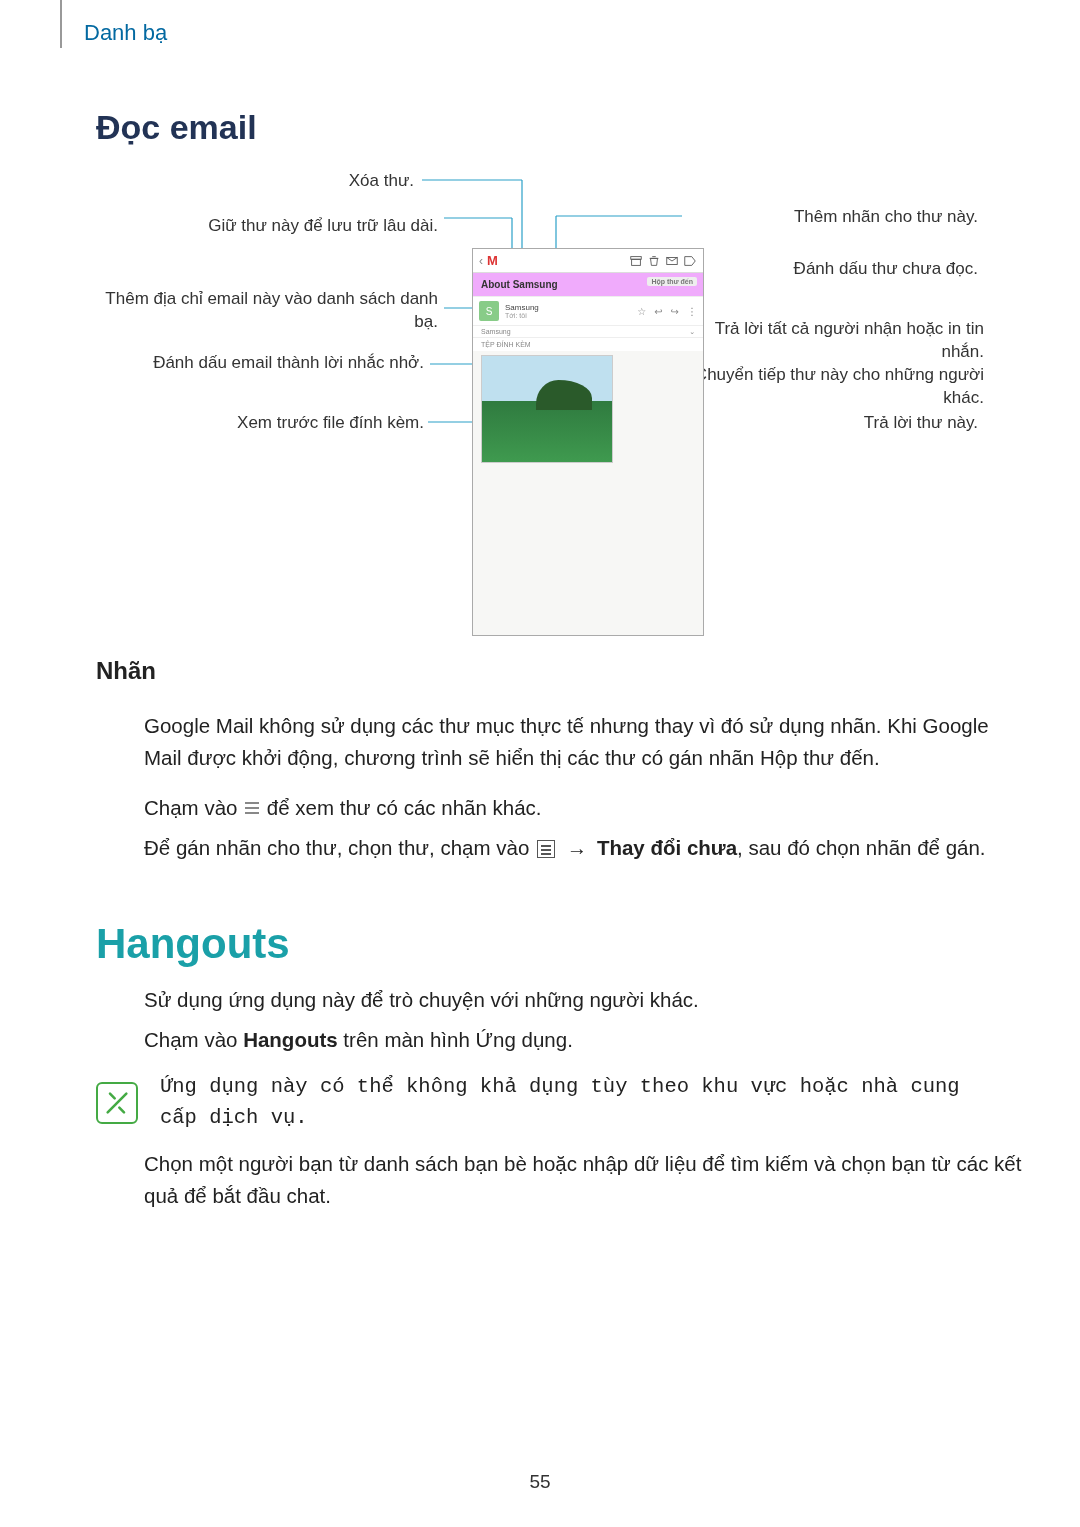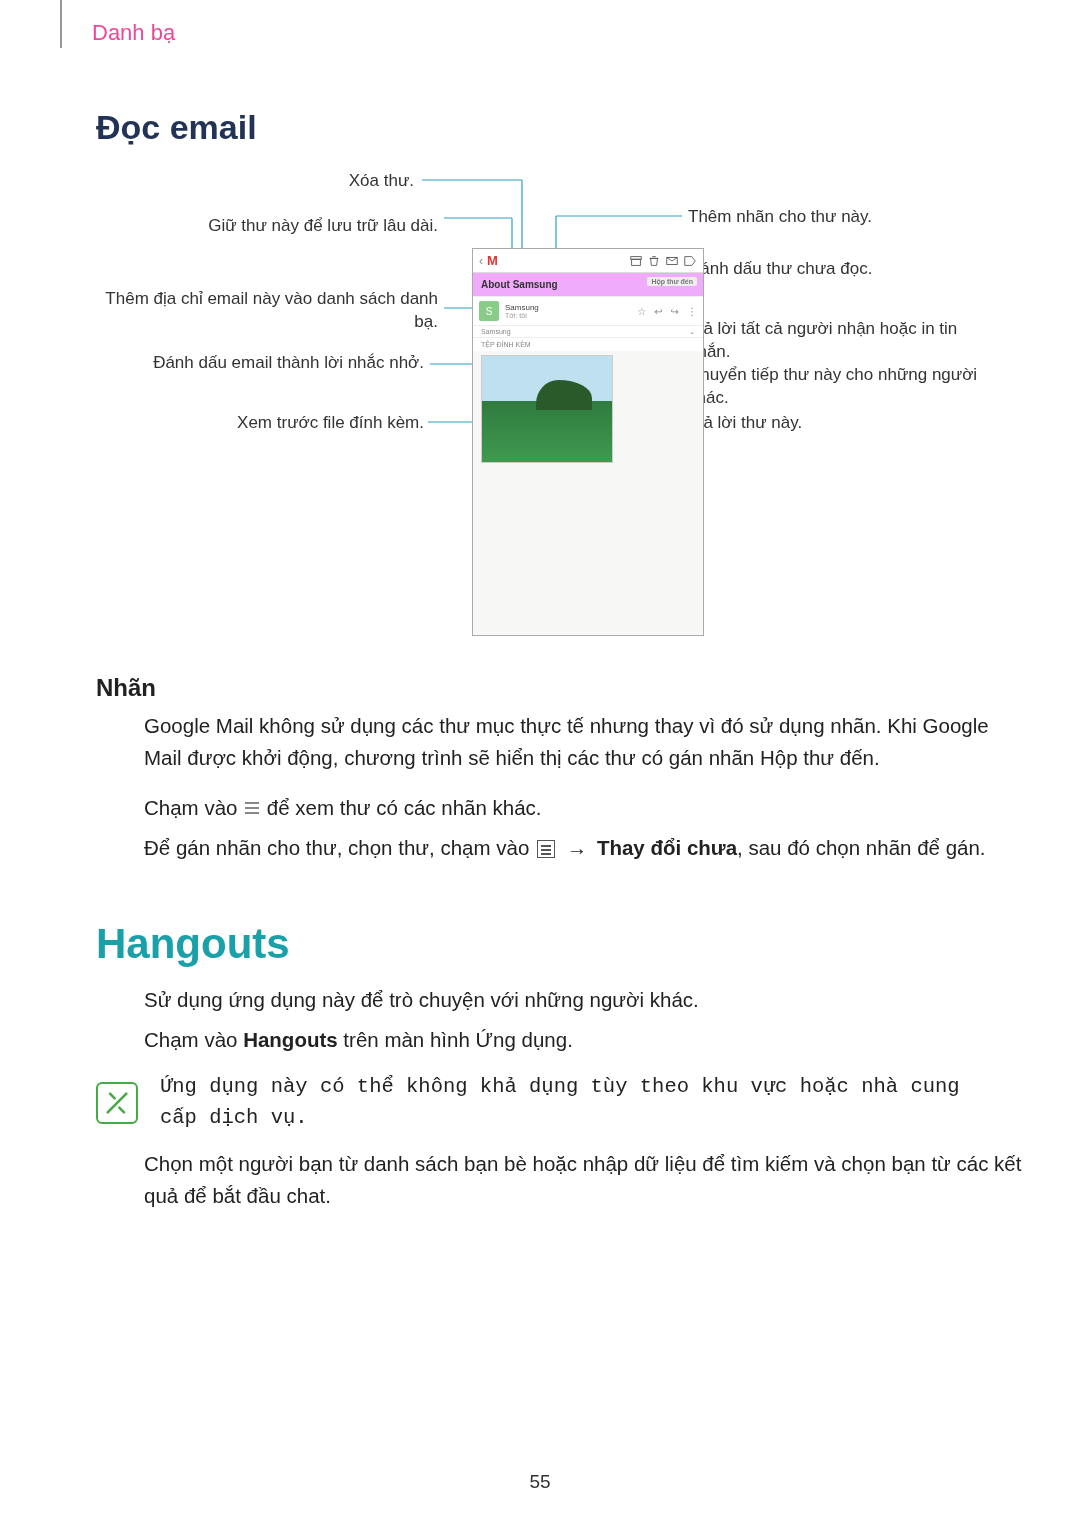--- a/index.html
+++ b/index.html
@@ -16,23 +16,22 @@
     left: 60px;
     top: 0;
     width: 2px;
     height: 48px;
     background: #999;
   }
   .breadcrumb {
     position: absolute;
     left: 84px;
     top: 20px;
-    color: #ec4899;
+    color: #0369a1;
     font-size: 22px;
-    margin-left: 8px;
   }
   .h2 {
     position: absolute;
     left: 96px;
     top: 108px;
     font-size: 34px;
     font-weight: bold;
     color: #235;
   }
   .diagram {
@@ -137,35 +136,36 @@
     width: 56px; height: 30px;
     background: #2a5a2a;
     border-radius: 40% 60% 0 0 / 80% 60% 0 0;
   }
   
   .callout {
     position: absolute;
     font-size: 17px;
     color: #333;
     line-height: 1.35;
+    text-align: right;
   }
   .callout.left { text-align: right; }
   
   svg.leads {
     position: absolute;
     left: 0; top: 0;
     width: 888px; height: 480px;
     pointer-events: none;
   }
   svg.leads line { stroke: #2aa0c8; stroke-width: 1.2; }
 
   .h3 {
     position: absolute;
     left: 96px;
-    top: 674px;
+    top: 657px;
     font-size: 24px;
     font-weight: bold;
     color: #222;
   }
   .para {
     position: absolute;
     left: 96px;
     width: 884px;
     font-size: 20.5px;
     line-height: 1.55;

